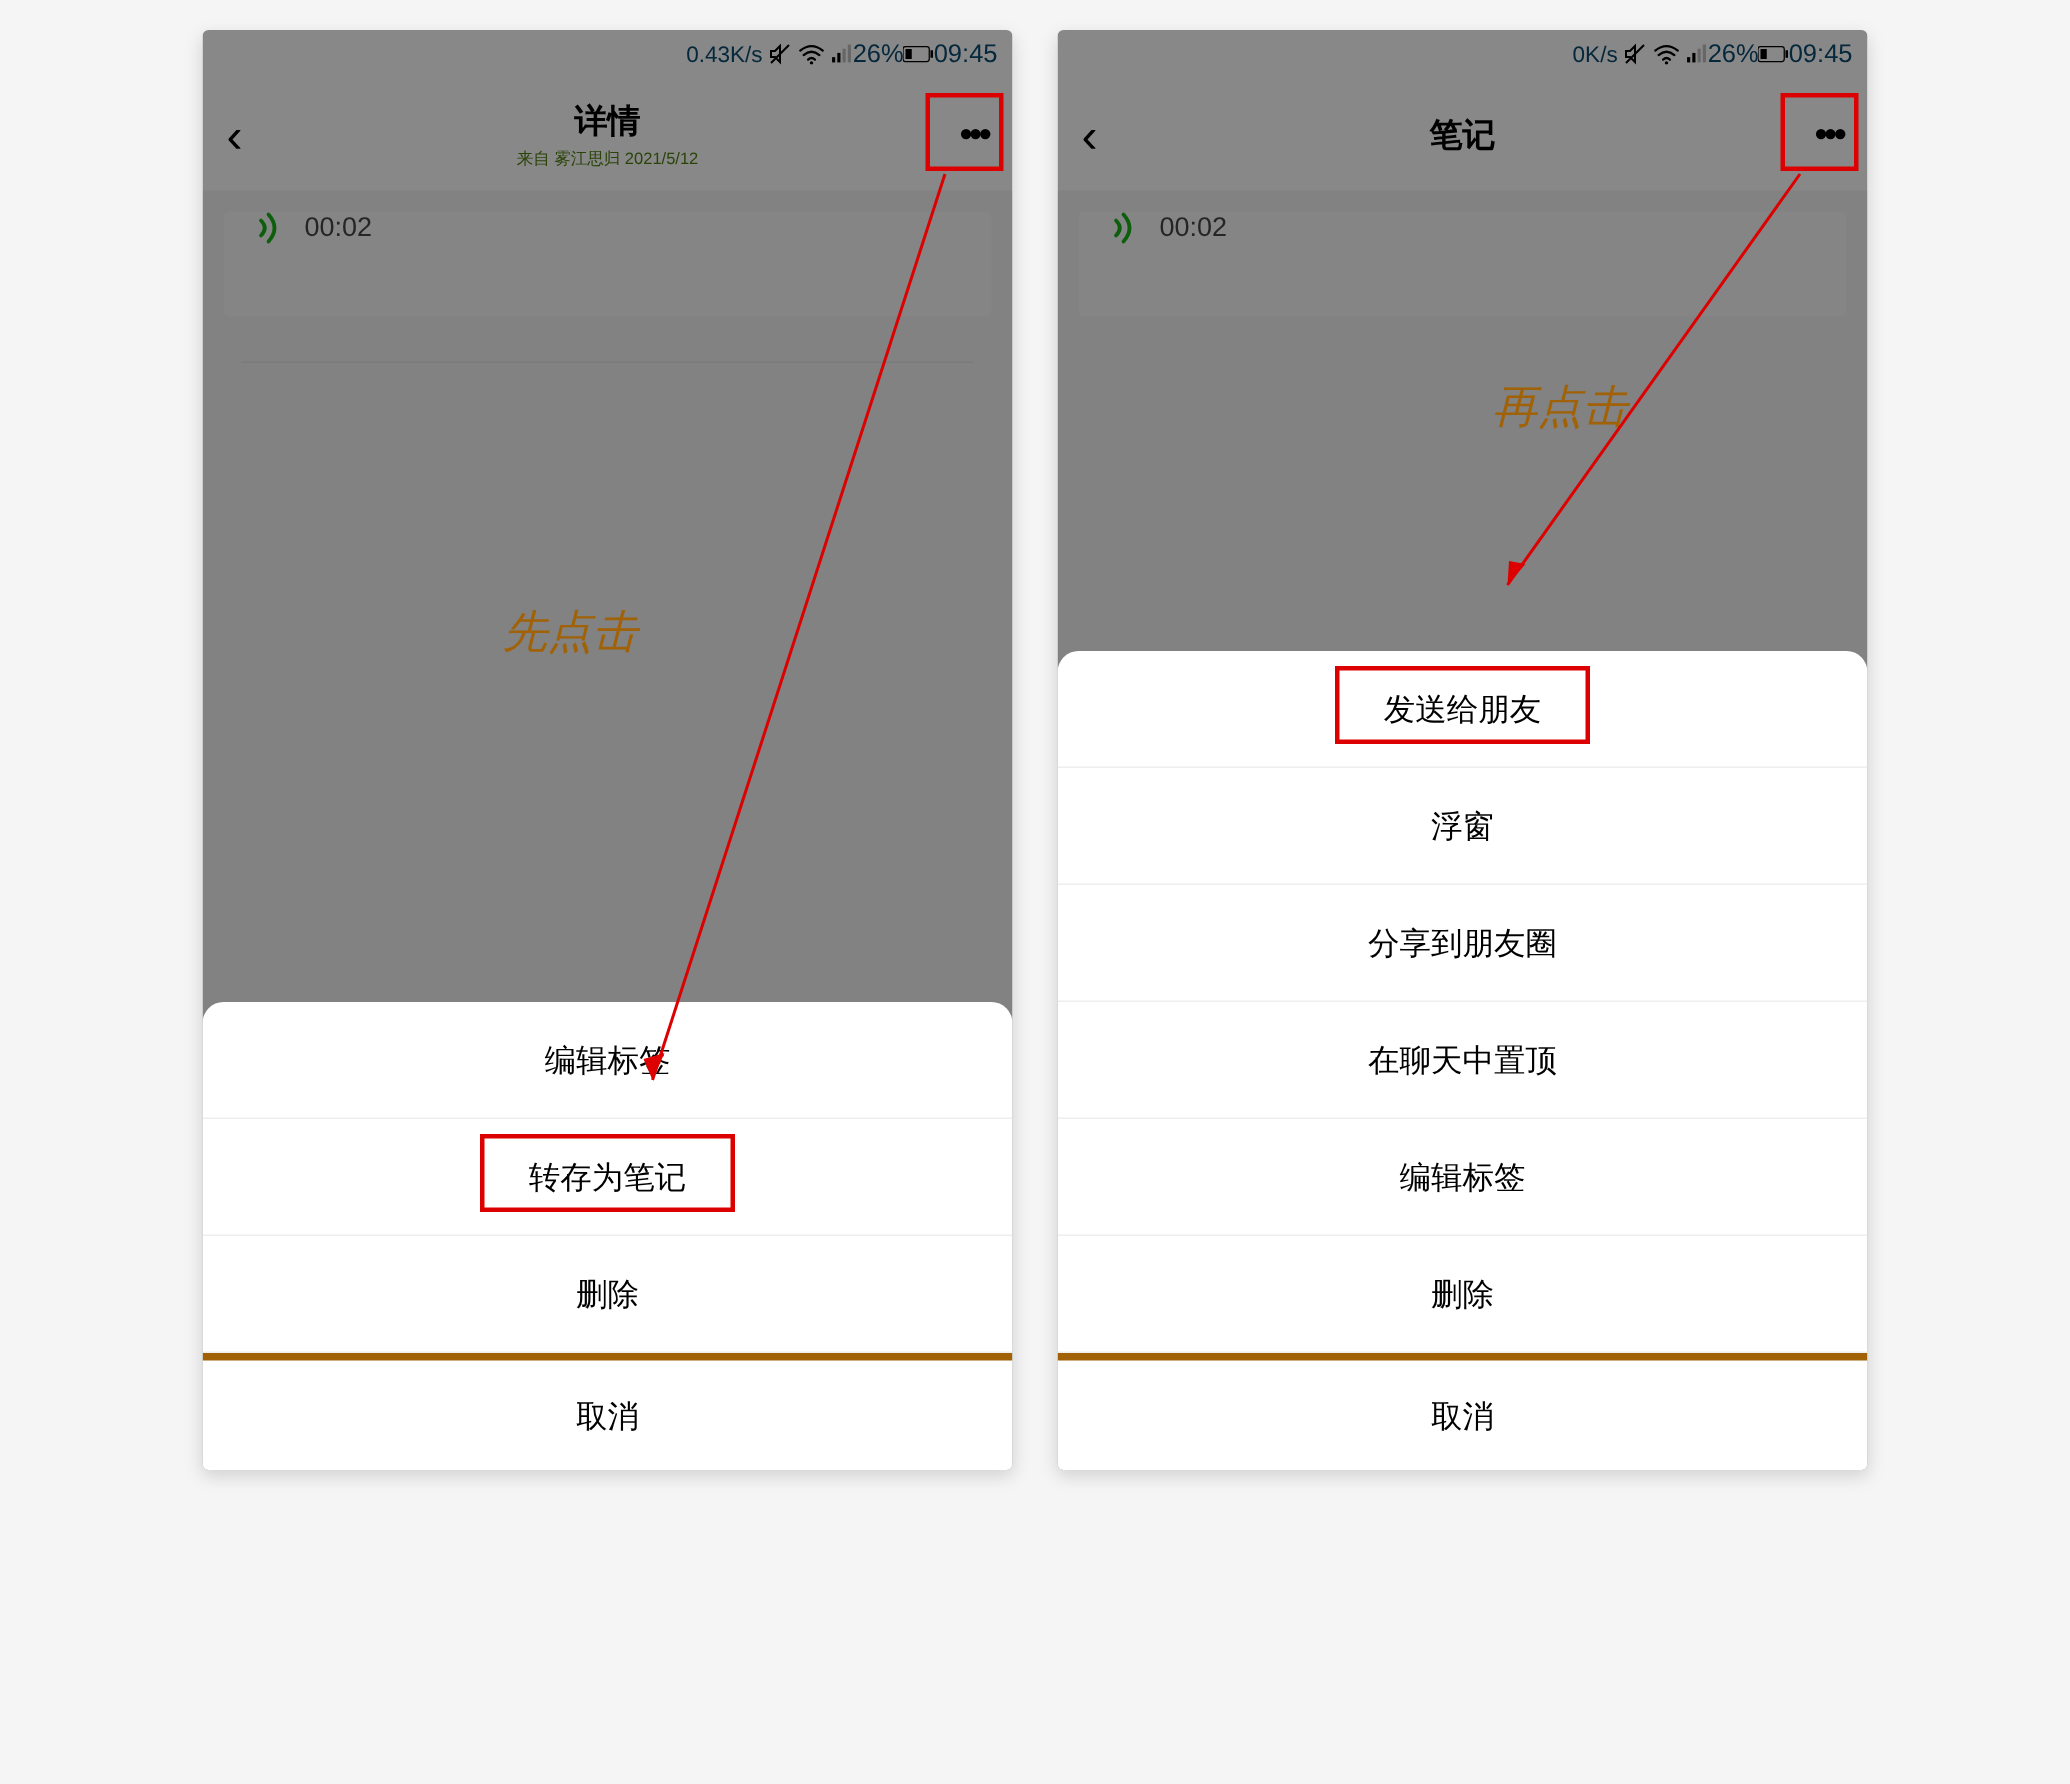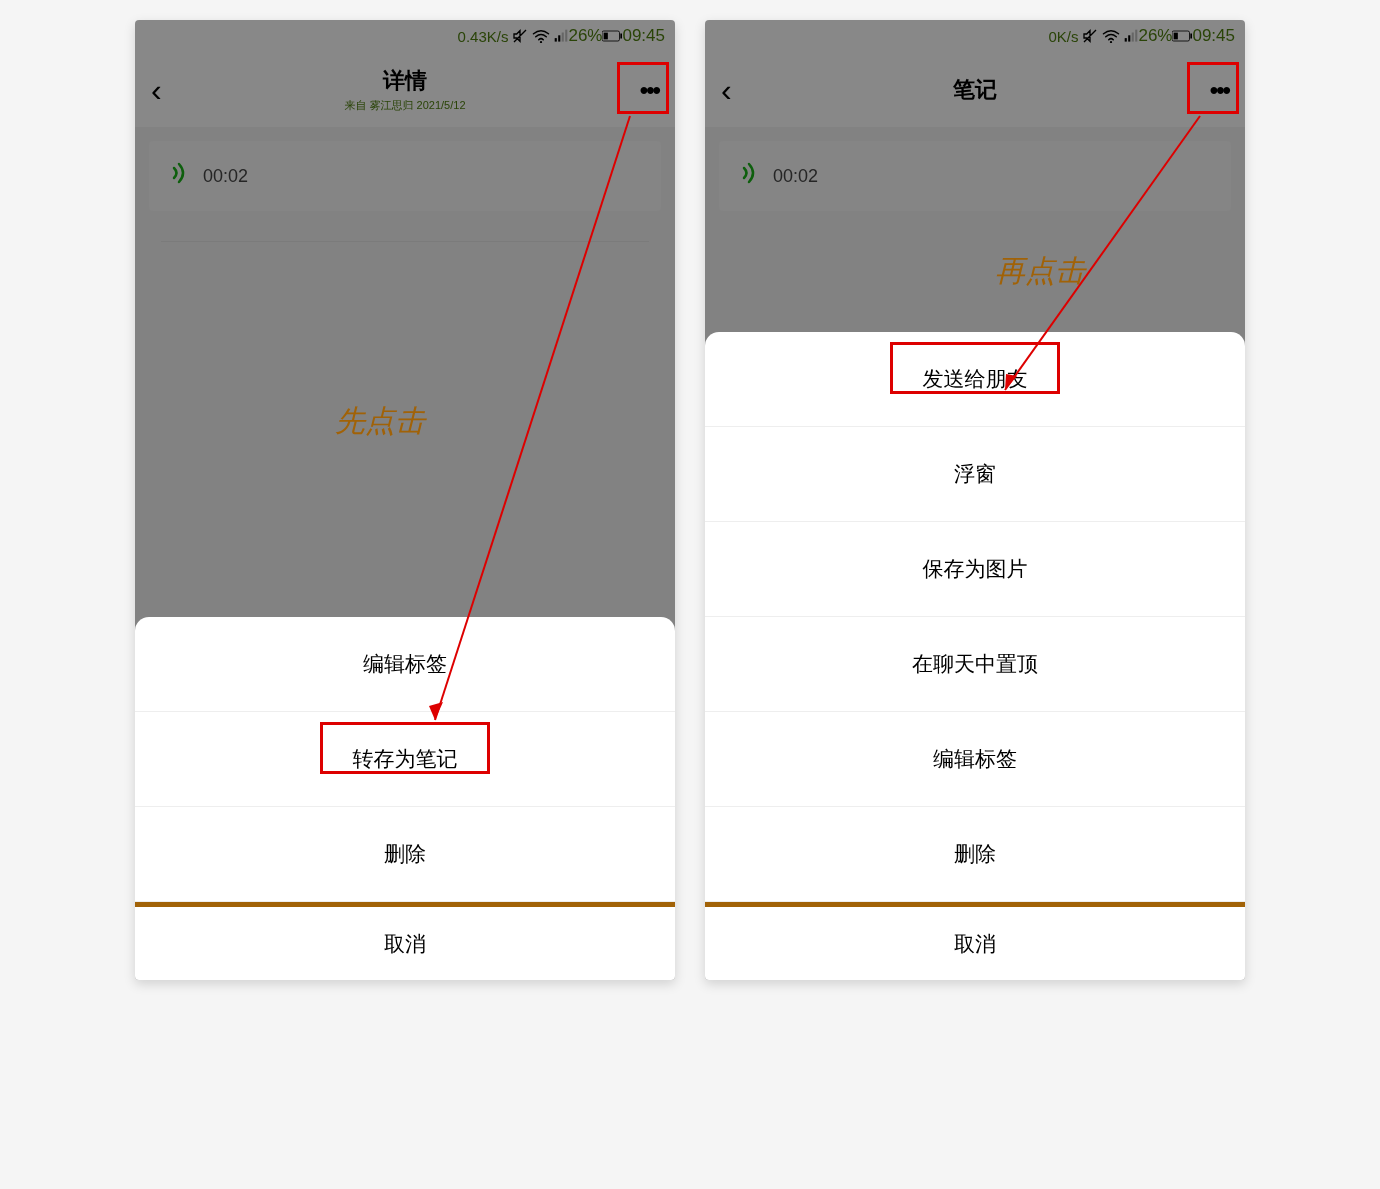--- a/index.html
+++ b/index.html
@@ -22,21 +22,21 @@
   }
   .statusbar {
     height: 32px;
     background: #f7f7f7;
     display: flex;
     align-items: center;
     justify-content: flex-end;
     padding: 0 10px;
     gap: 0;
     font-size: 17px;
-    color: #4d7c0f;
+    color: #0c4a6e;
   }
   .statusbar .speed { font-size: 15px; margin-right: 4px;}
   .statusbar .icons { display:flex; align-items:center; gap:4px; font-size:16px;}
   .nav {
     height: 75px;
     background: #f7f7f7;
     display: flex;
     align-items: center;
     justify-content: space-between;
     padding: 0 16px;
@@ -67,21 +67,21 @@
     font-weight: bold;
   }
   .content {
     padding: 14px;
   }
   .voice {
     background: #f2f2f2;
     border-radius: 4px;
     height: 70px;
     display: flex;
-    align-items: center;
+    align-items: flex-start;
     padding: 0 22px;
     gap: 14px;
   }
   .voice-icon { color: #1aad19; font-size: 22px; font-weight: bold; }
   .voice-time { font-size: 18px; color: #444; }
   .divider {
     height: 1px;
     background: #e0e0e0;
     margin: 30px 12px 0;
   }
@@ -92,21 +92,21 @@
   }
   .sheet {
     position: absolute;
     left: 0; right: 0; bottom: 0;
     background: #fff;
     border-top-left-radius: 14px;
     border-top-right-radius: 14px;
     overflow: hidden;
   }
   .sheet-item {
-    height: 95px;
+    height: 78px;
     display: flex;
     align-items: center;
     justify-content: center;
     font-size: 21px;
     color: #000;
     border-bottom: 1px solid #eee;
     position: relative;
   }
   .sheet-cancel {
     height: 78px;
@@ -251,21 +251,21 @@
           </svg>
       </span>
       <span class="voice-time">00:02</span>
     </div>
   </div>
 
   <div class="overlay"></div>
   <div class="sheet" id="sheet-right">
       <div class="sheet-item">发送给朋友<div class="redbox" style="left: 50%; transform: translateX(-50%); top: 10px; width: 170px; height: 52px;"></div></div>
       <div class="sheet-item">浮窗</div>
-      <div class="sheet-item">保存为图片</div>
+      <div class="sheet-item">分享到朋友圈</div>
       <div class="sheet-item">在聊天中置顶</div>
       <div class="sheet-item">编辑标签</div>
       <div class="sheet-item">删除</div>
       <div class="sheet-cancel">取消</div>
     </div>
 
   <div class="redbox" style="top:42px; right:6px; width:52px; height:52px;"></div>
   <div class="annot" style="top:200px; left:290px;">再点击</div>
   <svg class="redline">
     <line x1="495" y1="96" x2="300" y2="370" stroke="#d00" stroke-width="2"></line>

